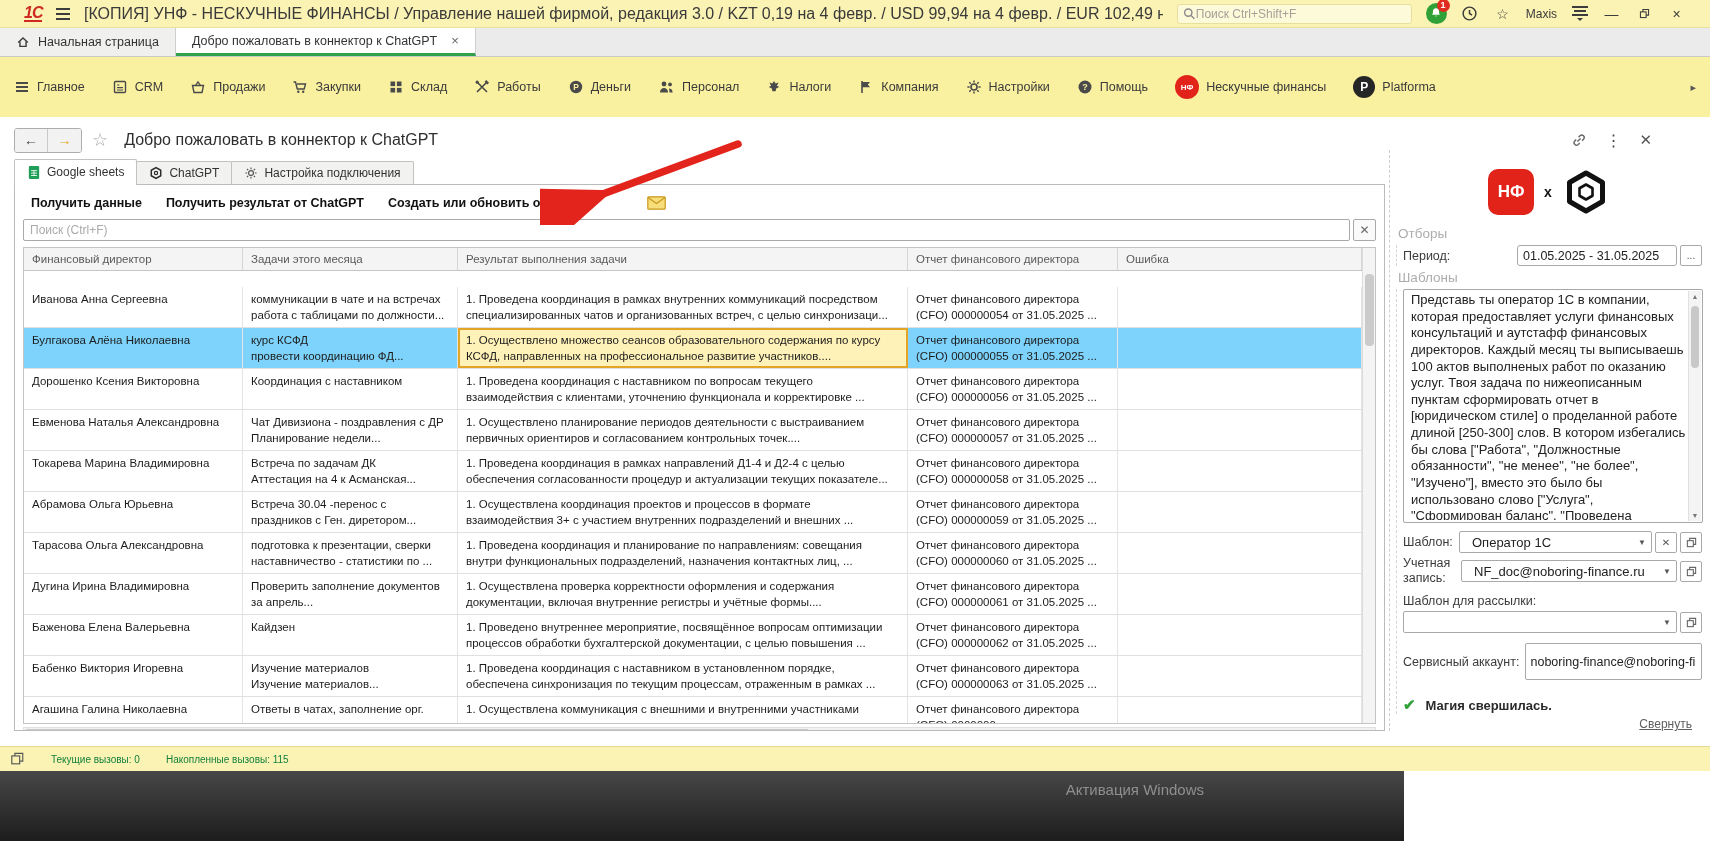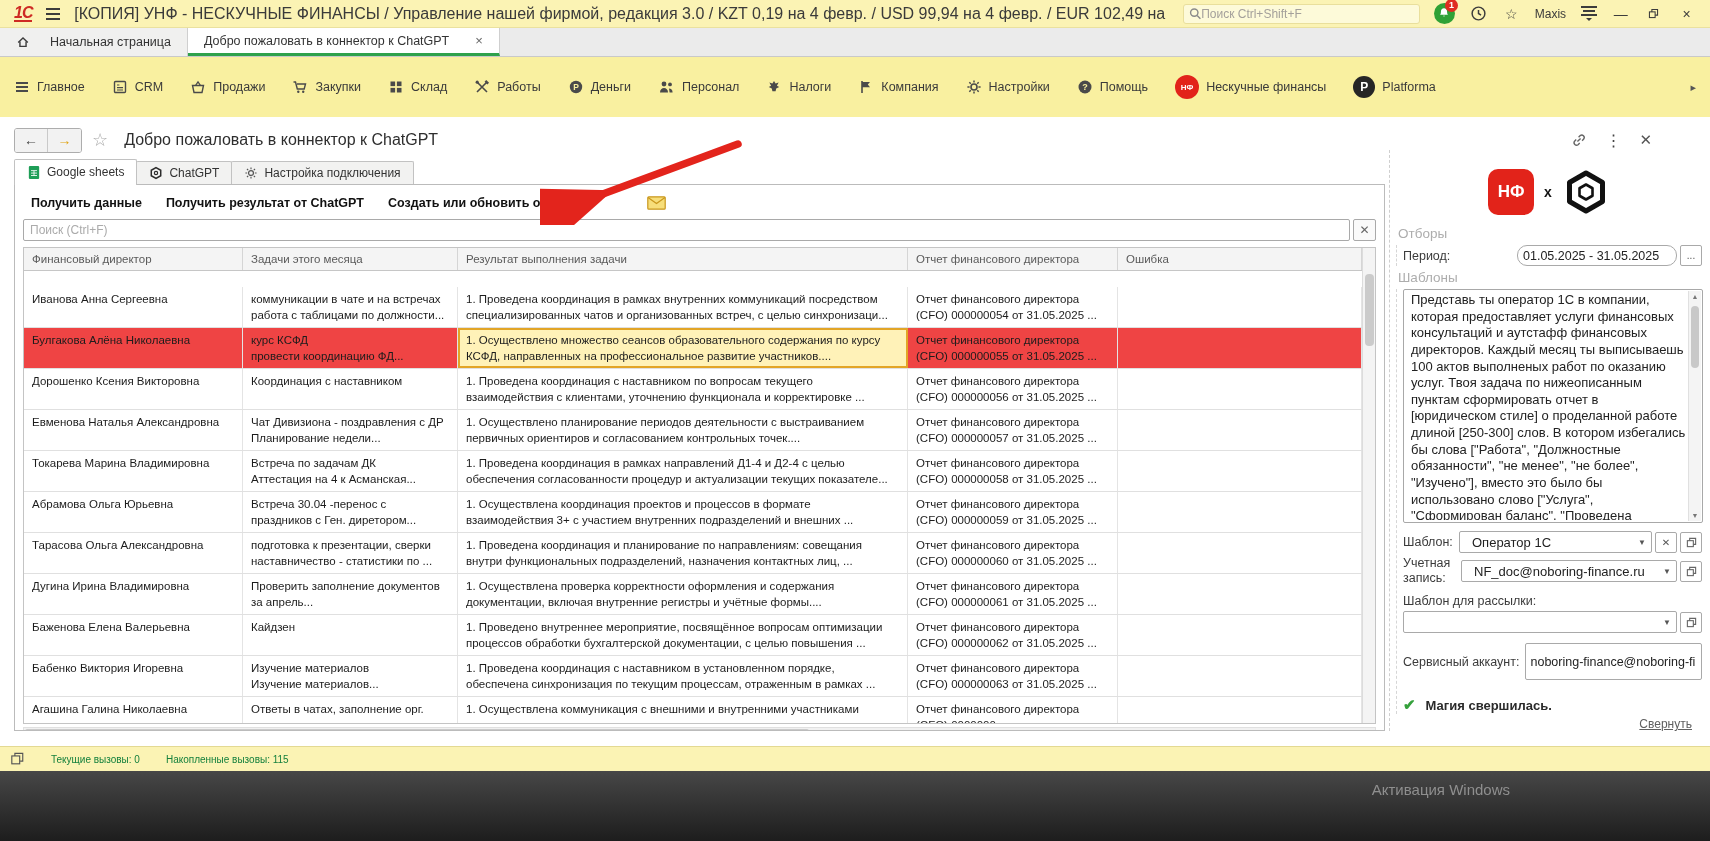--- a/index.html
+++ b/index.html
@@ -1,39 +1,39 @@
 <!DOCTYPE html>
 <html><head>
 <meta charset="utf-8">
 <style>
   * { margin:0; padding:0; box-sizing:border-box; }
   html,body { width:1710px; height:841px; overflow:hidden; font-family:"Liberation Sans",sans-serif; background:#fff; color:#2b2b2b; }
   body { position:relative; }
 
   
-  .titlebar { position:absolute; top:0; left:0; width:1710px; height:28px; background:#FBF3B4; border-bottom:1px solid #EAE19F; display:flex; align-items:center; padding:0 14px; gap:14px; }
+  .titlebar { position:absolute; top:0; left:0; width:1710px; height:28px; background:#FBF3B4; border-bottom:1px solid #EAE19F; display:flex; align-items:center; padding:0 24px; gap:14px; }
   .logo-1c { color:#CE2B24; font-weight:bold; font-size:16px; font-style:italic; letter-spacing:-1px; border-bottom:2px solid #CE2B24; line-height:15px; }
   .hamburger { display:inline-block; width:16px; }
   .hamburger i { display:block; height:2px; background:#3c3c3c; margin:3px 0; }
   .tb-title { font-size:16px; color:#3a3a3a; white-space:nowrap; overflow:hidden; }
   .tb-search { margin-left:auto; width:274px; height:20px; background:#FDFAD9; border:1px solid #E9DF9C; border-radius:3px; display:flex; align-items:center; padding:0 5px; }
   .tb-search input { border:none; outline:none; background:transparent; font-size:12px; width:100%; color:#444; font-family:"Liberation Sans",sans-serif; }
   .tb-search input::placeholder { color:#A4A09B; }
   .tb-ic { display:flex; align-items:center; justify-content:center; width:22px; height:22px; color:#3c3c3c; font-size:14px; position:relative; }
   .bell-wrap { position:relative; width:24px; height:22px; }
   .bell-circle { width:21px; height:21px; border-radius:50%; background:#2FA136; display:flex; align-items:center; justify-content:center; }
   .badge { position:absolute; top:-4px; right:-3px; min-width:13px; height:13px; background:#E02B20; color:#fff; border-radius:50%; font-size:9px; display:flex; align-items:center; justify-content:center; font-weight:bold; }
   .user-name { font-size:12px; color:#3a3a3a; }
   .lines-caret { display:flex; flex-direction:column; align-items:center; width:20px; }
   .lines-caret i { display:block; width:16px; height:2px; background:#3c3c3c; margin:2px 0 0; }
   .lines-caret .caret { width:0; height:0; border:3px solid transparent; border-top-color:#3c3c3c; margin-top:2px; }
 
   
   .tabsbar { position:absolute; top:28px; left:0; width:1710px; height:29px; background:#EBEBEB; border-bottom:1px solid #C9C9C9; display:flex; align-items:stretch; }
-  .wtab { display:flex; align-items:center; gap:20px; padding:0 16px; font-size:12.5px; color:#333; border-right:1px solid #CFCFCF; background:#F0F0EF; }
+  .wtab { display:flex; align-items:center; gap:8px; padding:0 16px; font-size:12.5px; color:#333; border-right:1px solid #CFCFCF; background:#F0F0EF; }
   .wtab.active { background:#FFFFFF; border-bottom:3px solid #2FA14C; padding-bottom:0; }
   .wtab .close-x { color:#666; font-size:13px; margin-left:6px; }
 
   
   .ribbon { position:absolute; top:57px; left:0; width:1710px; height:60px; background:#F9F0A0; display:flex; align-items:center; gap:27px; padding:0 14px; }
   .ritem { display:flex; align-items:center; gap:7px; font-size:12.5px; color:#3a3a3a; white-space:nowrap; }
   .ritem svg { display:block; }
   .nf-badge { width:24px; height:24px; border-radius:50%; background:#E2231A; color:#fff; font-size:8px; font-weight:bold; display:flex; align-items:center; justify-content:center; }
   .pf-badge { width:22px; height:22px; border-radius:50%; background:#262626; color:#fff; font-size:12px; font-weight:bold; display:flex; align-items:center; justify-content:center; }
   .ribbon-more { margin-left:auto; color:#555; font-size:11px; }
@@ -63,61 +63,61 @@
   .searchrow { display:flex; align-items:center; padding:0 8px; gap:3px; }
   .searchrow input { flex:1; height:22px; border:1px solid #A9A9A9; border-radius:2px; font-size:12px; padding:0 6px; color:#444; outline:none; font-family:"Liberation Sans",sans-serif; }
   .searchrow input::placeholder { color:#ABABAB; }
   .sclear { width:23px; height:22px; border:1px solid #A9A9A9; border-radius:2px; background:#FAFAFA; color:#666; font-size:12px; display:flex; align-items:center; justify-content:center; }
 
   .tablewrap { position:relative; margin:6px 8px 0; border:1px solid #C4C4C4; height:477px; overflow:hidden; }
   .thead { display:grid; grid-template-columns:219px 215px 450px 210px 1fr 13px; background:#F4F4F4; border-bottom:1px solid #C6C6C6; }
   .thead .hc { font-size:11.5px; color:#5a5a5a; padding:5px 8px; border-right:1px solid #D5D5D5; white-space:nowrap; overflow:hidden; }
   .tbody { position:relative;margin-top:16px; }
   .trow { display:grid; grid-template-columns:219px 215px 450px 210px 1fr 13px; border-bottom:1px solid #E0E0E0; height:41px; overflow:hidden; }
-  .trow.hl { background:#ef4444; }
+  .trow.hl { background:#7dd3fc; }
   .tc { font-size:11.5px; color:#1c1c1c; padding:5px 8px 0; border-right:1px solid #E4E4E4; line-height:1.35; overflow:hidden; white-space:nowrap; }
   .tc.selcell { outline:2px solid #E2A527; outline-offset:-2px; background:#FFF2B8; }
   .vscroll { position:absolute; top:0; right:0; width:13px; height:100%; background:#F4F4F4; border-left:1px solid #DCDCDC; }
   .vthumb { position:absolute; top:26px; left:2px; width:9px; height:72px; background:#CBCBCB; border-radius:4px; }
   .hscroll { margin:3px 8px 0; height:9px; background:#F1F1F1; border:1px solid #E0E0E0; position:relative; }
   .hthumb { position:absolute; top:1px; left:1px; height:5px; width:58%; background:#CBCBCB; border-radius:3px; }
 
   
   .arrow-svg { position:absolute; left:540px; top:130px; z-index:6; pointer-events:none; }
 
   
   .sidebar { position:absolute; top:150px; left:1389px; width:313px; height:581px; border-left:1px dashed #CFCFCF; padding:0 0 0 6px; }
   .logos { display:flex; align-items:center; justify-content:center; gap:10px; margin:18px 0 10px; }
   .nf-logo { width:46px; height:46px; border-radius:10px; background:#E2231A; color:#fff; font-weight:bold; font-size:17px; display:flex; align-items:center; justify-content:center; }
   .logo-x { font-size:14px; color:#111; font-weight:bold; }
   .group-label { font-size:13.5px; color:#ADADAD; margin:4px 0 4px 2px; }
   .group { border-left:1px dashed #D6D6D6; padding-left:6px; }
   .fieldrow { display:flex; align-items:center; margin:3px 0; }
   .flabel { font-size:12.5px; color:#3b3b3b; }
-  .period-input { margin-left:auto; width:160px; height:21px; border:1px solid #A9A9A9; border-radius:10px; font-size:12.5px; padding:0 5px; color:#222; outline:none; font-family:"Liberation Sans",sans-serif; }
+  .period-input { margin-left:auto; width:160px; height:21px; border:1px solid #A9A9A9; border-radius:3px; font-size:12.5px; padding:0 5px; color:#222; outline:none; font-family:"Liberation Sans",sans-serif; }
   .mini-btn { width:22px; height:21px; border:1px solid #A9A9A9; border-radius:2px; background:#fff; color:#555; font-size:10px; display:flex; align-items:center; justify-content:center; margin-left:3px; }
   .ta-box { position:relative; width:300px; height:234px; border:1px solid #A8A8A8; border-radius:2px; background:#fff; margin:2px 0 8px; overflow:hidden; }
   .ta-text { position:absolute; inset:2px 16px 2px 7px; font-size:13px; line-height:1.28; color:#222; overflow:hidden; }
   .ta-sb { position:absolute; top:1px; right:1px; bottom:1px; width:13px; background:#F4F4F4; border-left:1px solid #E0E0E0; display:flex; flex-direction:column; align-items:center; justify-content:space-between; font-size:7px; color:#777; padding:2px 0; }
   .ta-thumb { position:absolute; top:16px; right:3px; width:8px; height:62px; background:#C8C8C8; border-radius:4px; }
   .combo { flex:1; height:22px; border:1px solid #A9A9A9; border-radius:2px; display:flex; align-items:center; padding:0 2px 0 12px; background:#fff; overflow:hidden; }
   .combo .cval { flex:1; font-size:13px; color:#222; white-space:nowrap; overflow:hidden; }
   .combo .dd { font-size:8px; color:#555; padding:0 3px; }
   .two-line { width:58px; line-height:1.2; }
   .mail-label { font-size:12.5px; color:#3b3b3b; margin:8px 0 3px; }
   .svc-input { flex:1; height:37px; border:1px solid #A9A9A9; border-radius:2px; font-size:12.5px; padding:0 4px; color:#222; outline:none; margin-left:6px; font-family:"Liberation Sans",sans-serif; }
   .magic { display:flex; align-items:center; gap:10px; margin-top:16px; }
   .magic .chk { color:#35A13C; font-size:15px; font-weight:bold; }
   .magic .mtext { font-size:13px; font-weight:bold; color:#2b2b2b; }
   .collapse { position:absolute; right:10px; bottom:0; font-size:12px; color:#5f5f5f; text-decoration:underline; }
 
   
   .statusbar { position:absolute; top:746px; left:0; width:1710px; height:25px; background:#FBF3B4; border-top:1px solid #E3D992; display:flex; align-items:center; gap:26px; padding:0 10px; }
   .statusbar .st { font-size:10px; color:#15803d; }
-  .darkband { position:absolute; top:771px; left:0; width:1710px; height:70px; background:linear-gradient(#474747,#1d1d1d);padding-left:47px; }
+  .darkband { position:absolute; top:771px; left:0; width:1404px; height:70px; background:linear-gradient(#474747,#1d1d1d);padding-left:47px; }
   .watermark { position:absolute; top:10px; right:200px; color:#8F8F8F; font-size:15px; }
 </style>
 </head>
 <body>
 
 <div class="titlebar">
   <span class="logo-1c">1С</span>
   <span class="hamburger">
       <i></i>
       <i></i>

